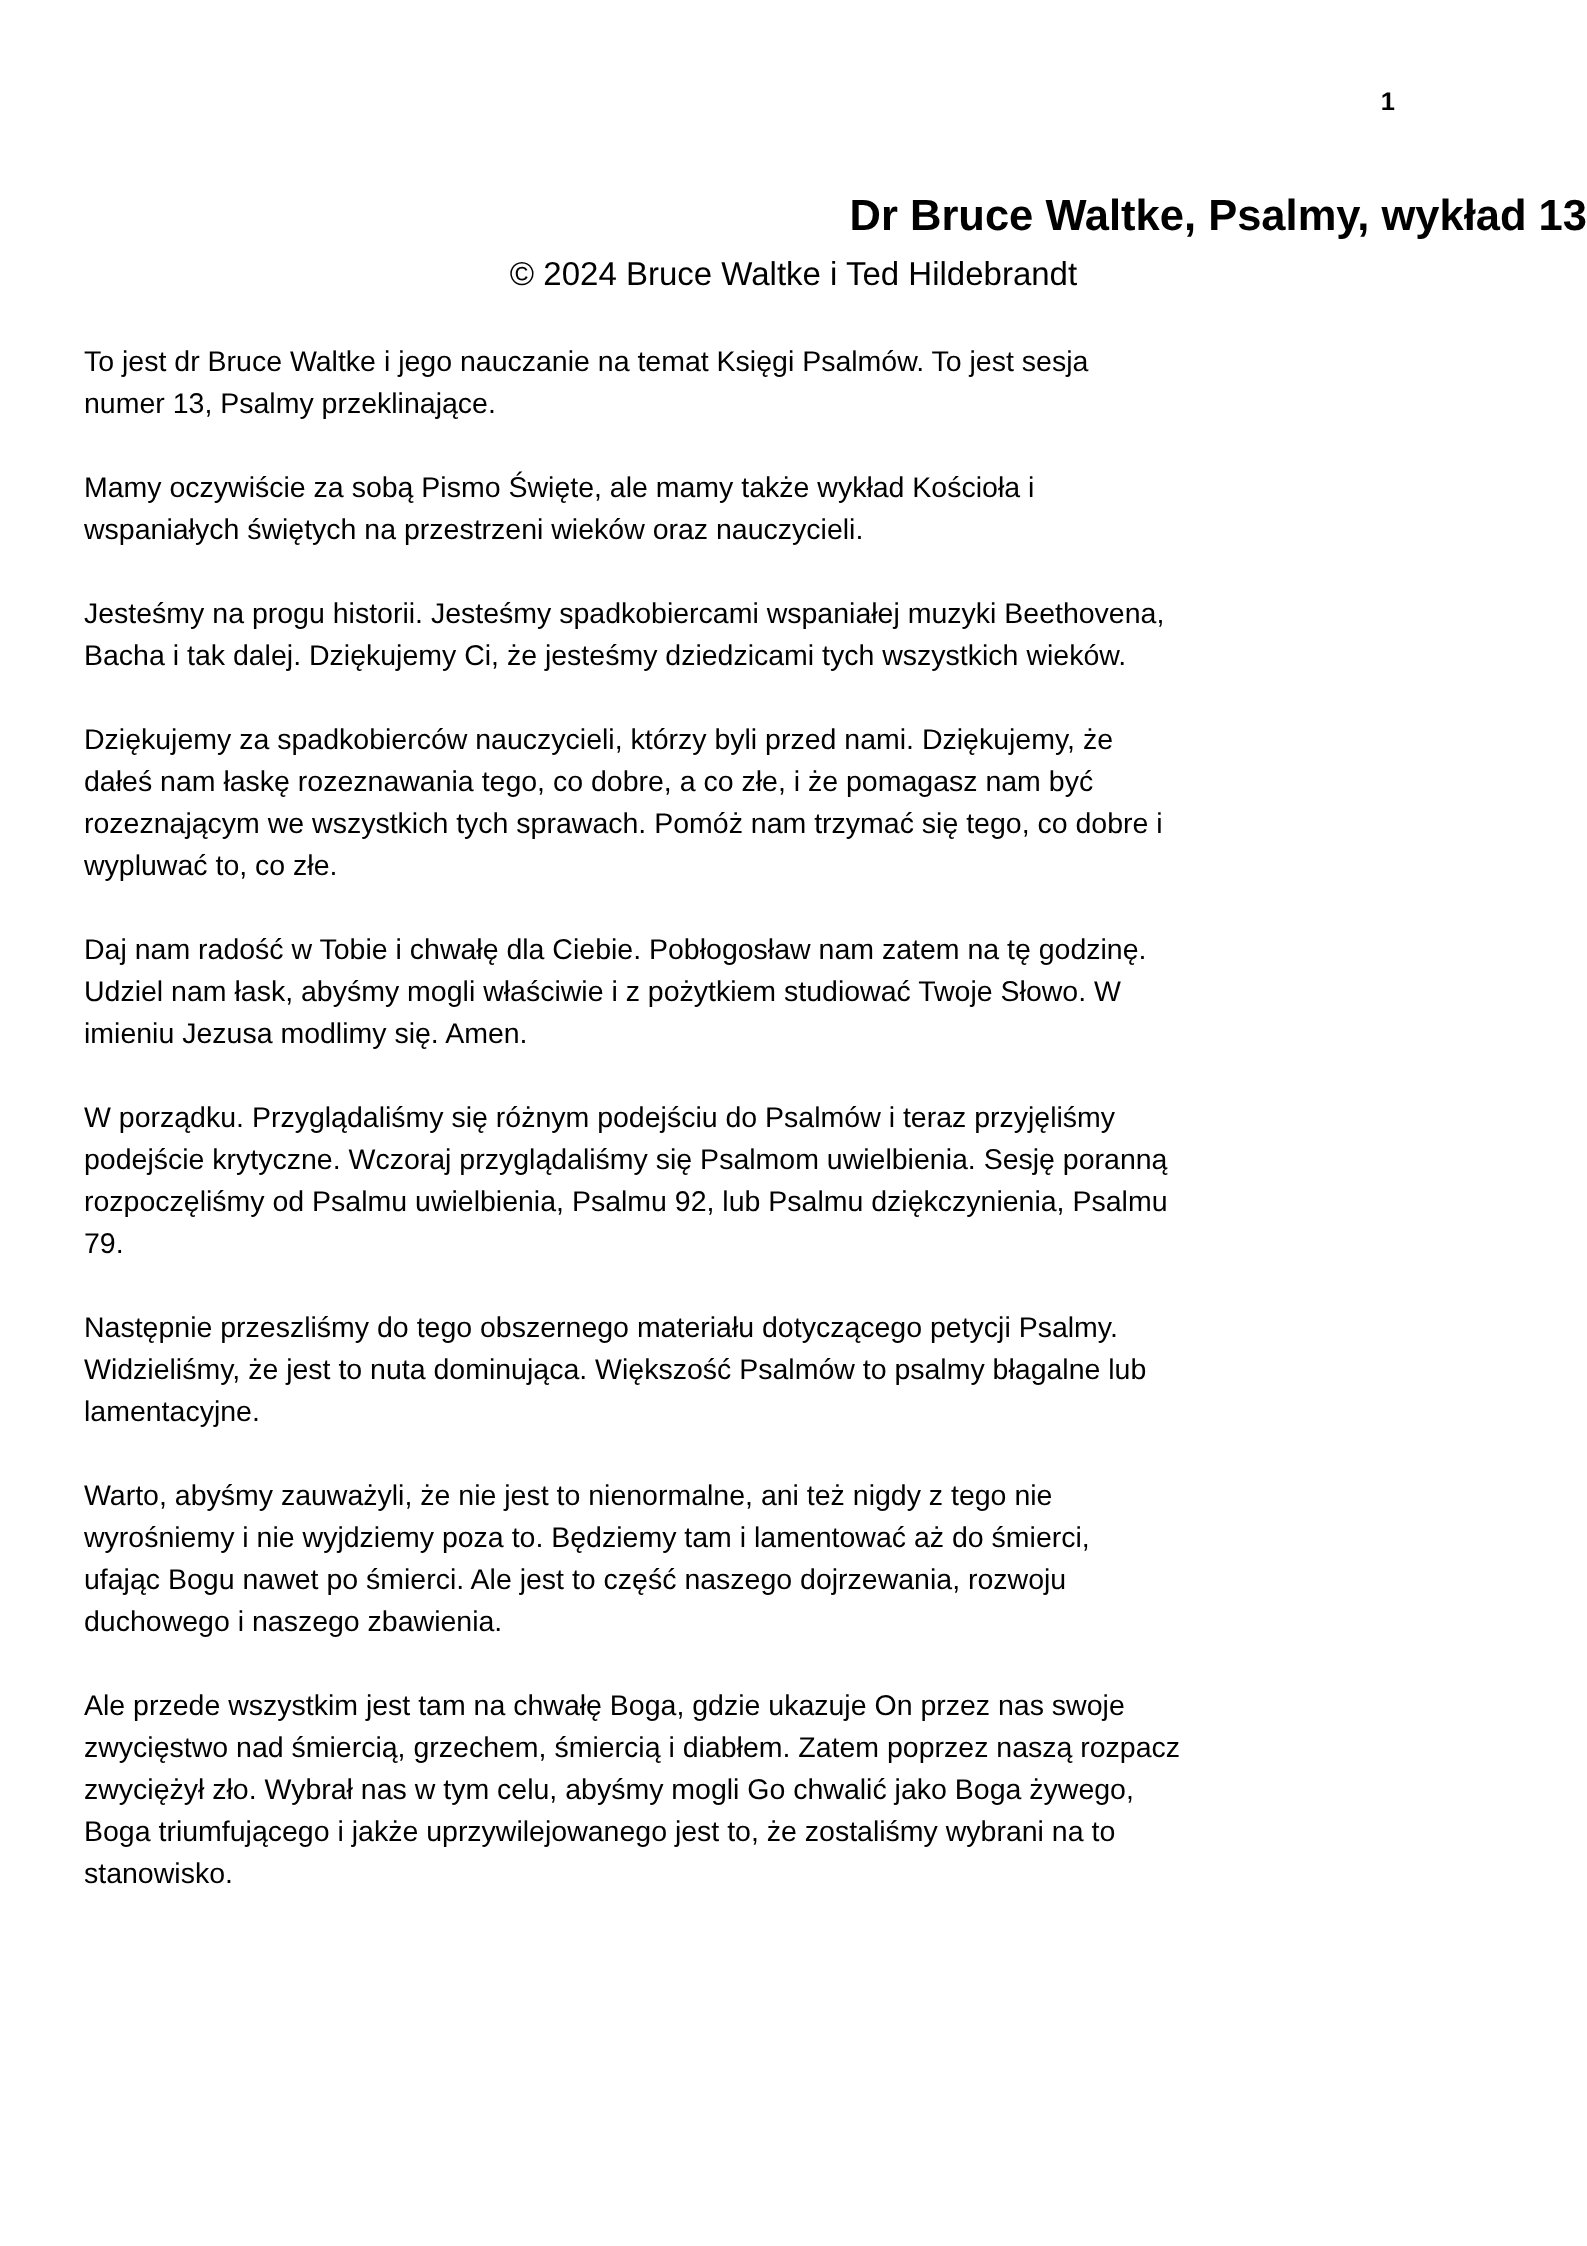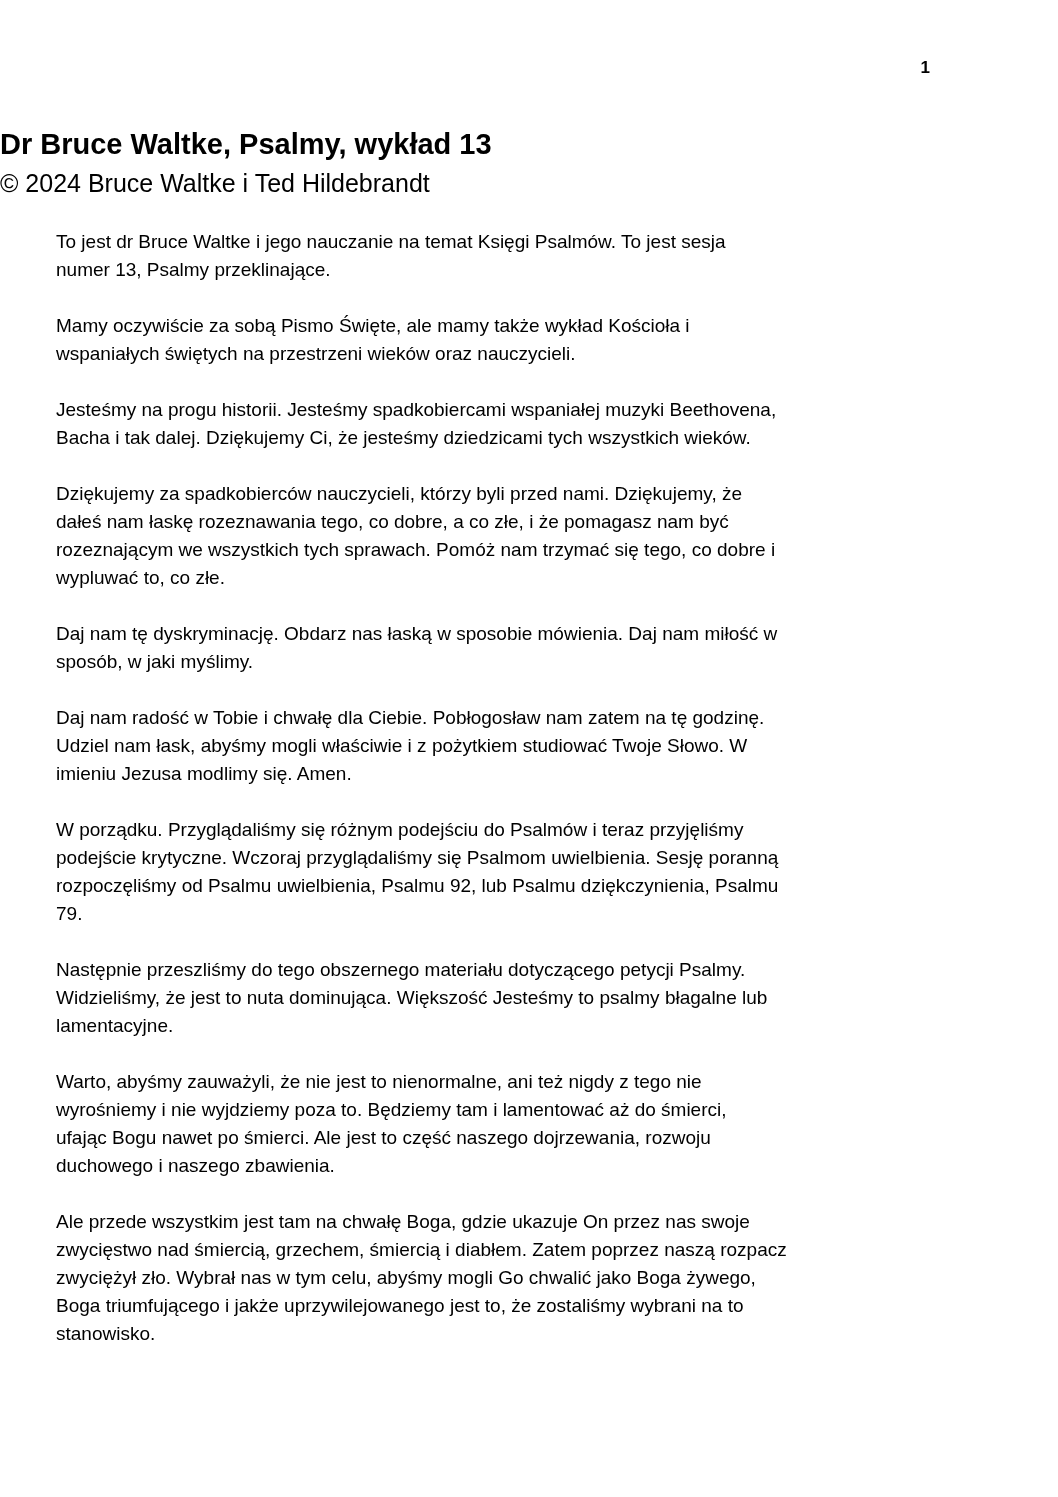--- a/index.html
+++ b/index.html
@@ -21,30 +21,30 @@
     position: absolute;
     top: 58px;
     right: 128px;
     font-size: 17px;
     font-weight: bold;
     color: #000000;
   }
   .title {
     margin: 0;
     padding-top: 126px;
-    text-align: left;
+    text-align: right;
     font-size: 29px;
     line-height: 36px;
     font-weight: bold;
     letter-spacing: 0;
   }
   .subtitle {
     margin-top: 8px;
-    text-align: left;
-    font-size: 25px;
+    text-align: center;
+    font-size: 22px;
     line-height: 26px;
     font-weight: normal;
   }
   .content {
     margin: 32px 118px 0 56px;
     width: 812px;
   }
   .paragraph {
     font-size: 19px;
     line-height: 28px;
@@ -63,31 +63,29 @@
       <div class="paragraph">To jest dr Bruce Waltke i jego nauczanie na temat Księgi Psalmów. To jest sesja
 numer 13, Psalmy przeklinające.</div>
       <div class="paragraph">Mamy oczywiście za sobą Pismo Święte, ale mamy także wykład Kościoła i
 wspaniałych świętych na przestrzeni wieków oraz nauczycieli.</div>
       <div class="paragraph">Jesteśmy na progu historii. Jesteśmy spadkobiercami wspaniałej muzyki Beethovena,
 Bacha i tak dalej. Dziękujemy Ci, że jesteśmy dziedzicami tych wszystkich wieków.</div>
       <div class="paragraph">Dziękujemy za spadkobierców nauczycieli, którzy byli przed nami. Dziękujemy, że
 dałeś nam łaskę rozeznawania tego, co dobre, a co złe, i że pomagasz nam być
 rozeznającym we wszystkich tych sprawach. Pomóż nam trzymać się tego, co dobre i
 wypluwać to, co złe.</div>
-      <div class="paragraph">Daj nam tę dyskryminację. Obdarz nas łaską w sposobie mówienia. Daj nam miłość w
-sposób, w jaki myślimy.</div>
       <div class="paragraph">Daj nam radość w Tobie i chwałę dla Ciebie. Pobłogosław nam zatem na tę godzinę.
 Udziel nam łask, abyśmy mogli właściwie i z pożytkiem studiować Twoje Słowo. W
 imieniu Jezusa modlimy się. Amen.</div>
       <div class="paragraph">W porządku. Przyglądaliśmy się różnym podejściu do Psalmów i teraz przyjęliśmy
 podejście krytyczne. Wczoraj przyglądaliśmy się Psalmom uwielbienia. Sesję poranną
 rozpoczęliśmy od Psalmu uwielbienia, Psalmu 92, lub Psalmu dziękczynienia, Psalmu
 79.</div>
       <div class="paragraph">Następnie przeszliśmy do tego obszernego materiału dotyczącego petycji Psalmy.
-Widzieliśmy, że jest to nuta dominująca. Większość Jesteśmy to psalmy błagalne lub
+Widzieliśmy, że jest to nuta dominująca. Większość Psalmów to psalmy błagalne lub
 lamentacyjne.</div>
       <div class="paragraph">Warto, abyśmy zauważyli, że nie jest to nienormalne, ani też nigdy z tego nie
 wyrośniemy i nie wyjdziemy poza to. Będziemy tam i lamentować aż do śmierci,
 ufając Bogu nawet po śmierci. Ale jest to część naszego dojrzewania, rozwoju
 duchowego i naszego zbawienia.</div>
       <div class="paragraph">Ale przede wszystkim jest tam na chwałę Boga, gdzie ukazuje On przez nas swoje
 zwycięstwo nad śmiercią, grzechem, śmiercią i diabłem. Zatem poprzez naszą rozpacz
 zwyciężył zło. Wybrał nas w tym celu, abyśmy mogli Go chwalić jako Boga żywego,
 Boga triumfującego i jakże uprzywilejowanego jest to, że zostaliśmy wybrani na to
 stanowisko.</div>

